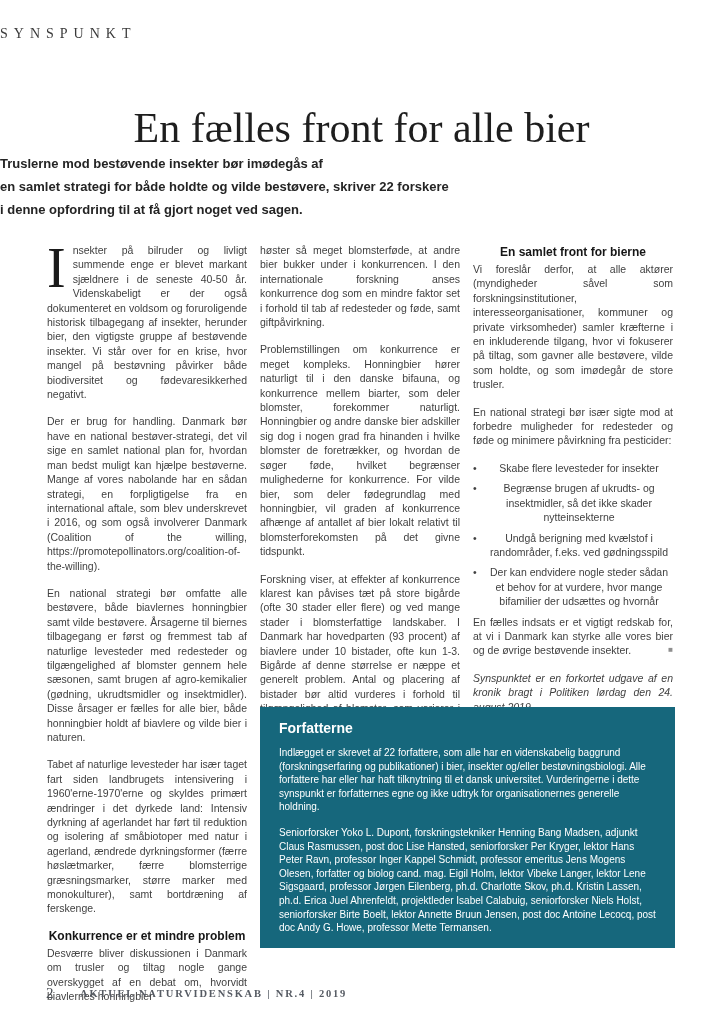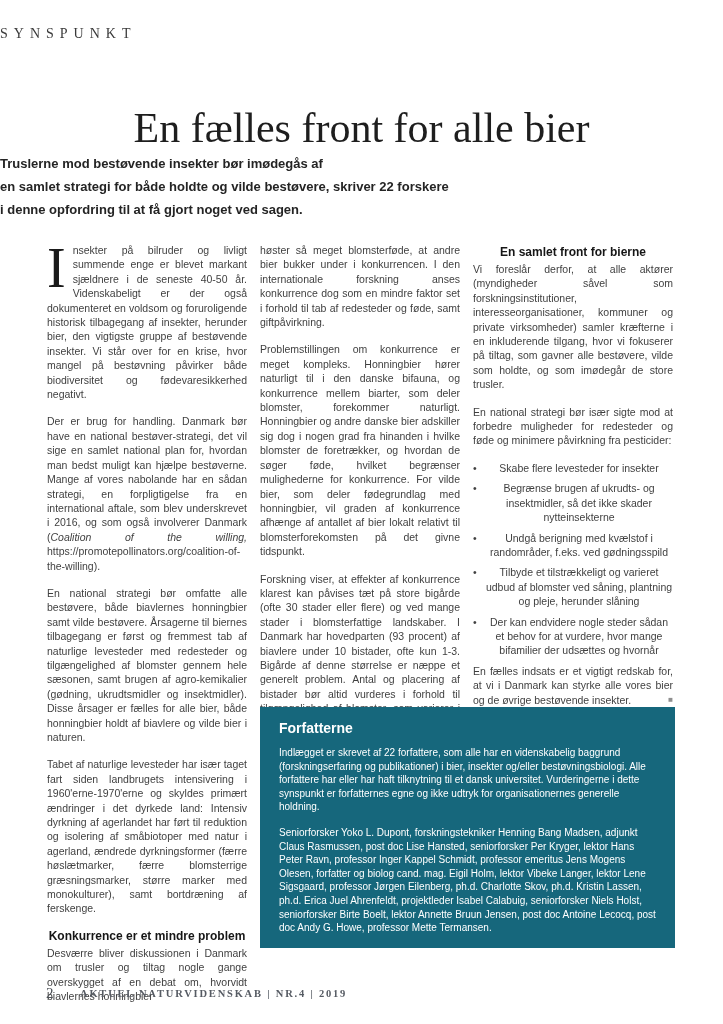--- a/index.html
+++ b/index.html
@@ -27,21 +27,21 @@
   .col{position:absolute;top:243px;width:200px;font-size:10.5px;line-height:14.4px;text-align:justify;}
   .col1{left:47px;}
   .col2{left:260px;}
   .col3{left:473px;}
   .col p{margin:0 0 13px 0;}
   .col h3{font-size:12px;line-height:14px;color:#161616;margin:2px 0 3px 0;font-weight:bold;text-align:center;}
   .dropcap{
     float:left;font-family:"Liberation Serif",serif;font-size:56px;line-height:46px;
     color:#1a1a1a;padding:2px 7px 0 0;font-weight:normal;
   }
-  .ital{font-style:italic;}
+  .ital{}
   .bullets{list-style:none;margin:0 0 0 0;padding:0;text-align:center;}
   .bullets li{position:relative;padding-left:12px;margin:0 0 6px 0;}
   .bullets li:before{content:"•";position:absolute;left:0;top:0;color:#3f3f3f;}
   .endmark{float:right;color:#8f8f8f;font-size:8px;line-height:14px;}
   .endnote{font-style:italic;margin-top:2px;}
   
   .authors-box{
     position:absolute;left:260px;top:707px;width:415px;height:241px;
     background:#16677c;color:#ffffff;box-sizing:border-box;
     padding:13px 19px 12px 19px;overflow:hidden;
@@ -88,21 +88,20 @@
   </div>
 
   <div class="col col3">
     <h3>En samlet front for bierne</h3>
     <p>Vi foreslår derfor, at alle aktører (myndigheder såvel som forskningsinstitutioner, interesseorganisationer, kommuner og private virksomheder) samler kræfterne i en inkluderende tilgang, hvor vi fokuserer på tiltag, som gavner alle bestøvere, vilde som holdte, og som imødegår de store trusler.</p>
     <p>En national strategi bør især sigte mod at forbedre muligheder for redesteder og føde og minimere påvirkning fra pesticider:</p>
     <ul class="bullets">
       <li>Skabe flere levesteder for insekter</li>
       <li>Begrænse brugen af ukrudts- og insektmidler, så det ikke skader nytteinsekterne</li>
       <li>Undgå berigning med kvælstof i randområder, f.eks. ved gødningsspild</li>
-      <li>Tilbyde et tilstrækkeligt og varieret udbud af blomster ved såning, plantning og pleje, herunder slåning</li>
       <li>Der kan endvidere nogle steder sådan et behov for at vurdere, hvor mange bifamilier der udsættes og hvornår</li>
     </ul>
     <p><span>En fælles indsats er et vigtigt redskab for, at vi i Danmark kan styrke alle vores bier og de øvrige bestøvende insekter.</span> <span class="endmark">■</span></p>
     <p class="endnote">Synspunktet er en forkortet udgave af en kronik bragt i Politiken lørdag den 24. august 2019.</p>
   </div>
 
   <div class="authors-box">
     <h2>Forfatterne</h2>
     <p>Indlægget er skrevet af 22 forfattere, som alle har en videnskabelig baggrund (forskningserfaring og publikationer) i bier, insekter og/eller bestøvningsbiologi. Alle forfattere har eller har haft tilknytning til et dansk universitet. Vurderingerne i dette synspunkt er forfatternes egne og ikke udtryk for organisationernes generelle holdning.</p>
     <p>Seniorforsker Yoko L. Dupont, forskningstekniker Henning Bang Madsen, adjunkt Claus Rasmussen, post doc Lise Hansted, seniorforsker Per Kryger, lektor Hans Peter Ravn, professor Inger Kappel Schmidt, professor emeritus Jens Mogens Olesen, forfatter og biolog cand. mag. Eigil Holm, lektor Vibeke Langer, lektor Lene Sigsgaard, professor Jørgen Eilenberg, ph.d. Charlotte Skov, ph.d. Kristin Lassen, ph.d. Erica Juel Ahrenfeldt, projektleder Isabel Calabuig, seniorforsker Niels Holst, seniorforsker Birte Boelt, lektor Annette Bruun Jensen, post doc Antoine Lecocq, post doc Andy G. Howe, professor Mette Termansen.</p>

